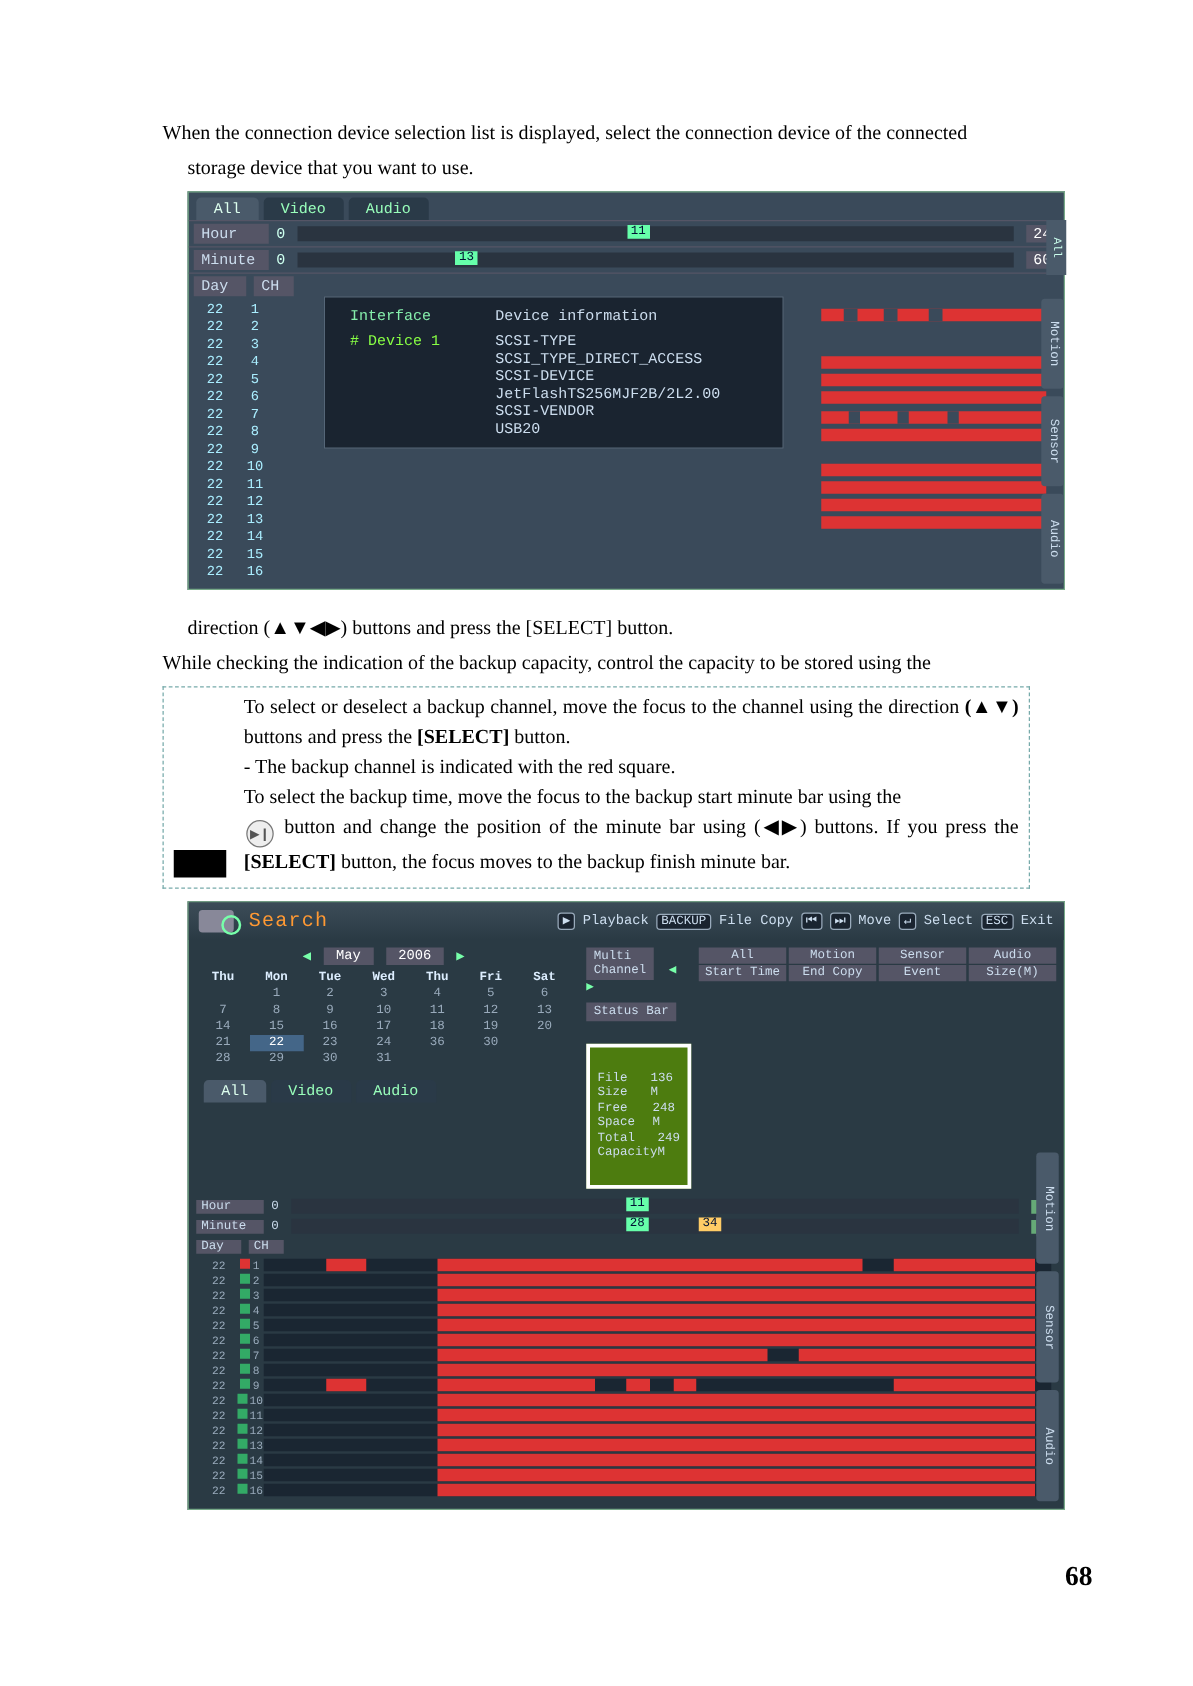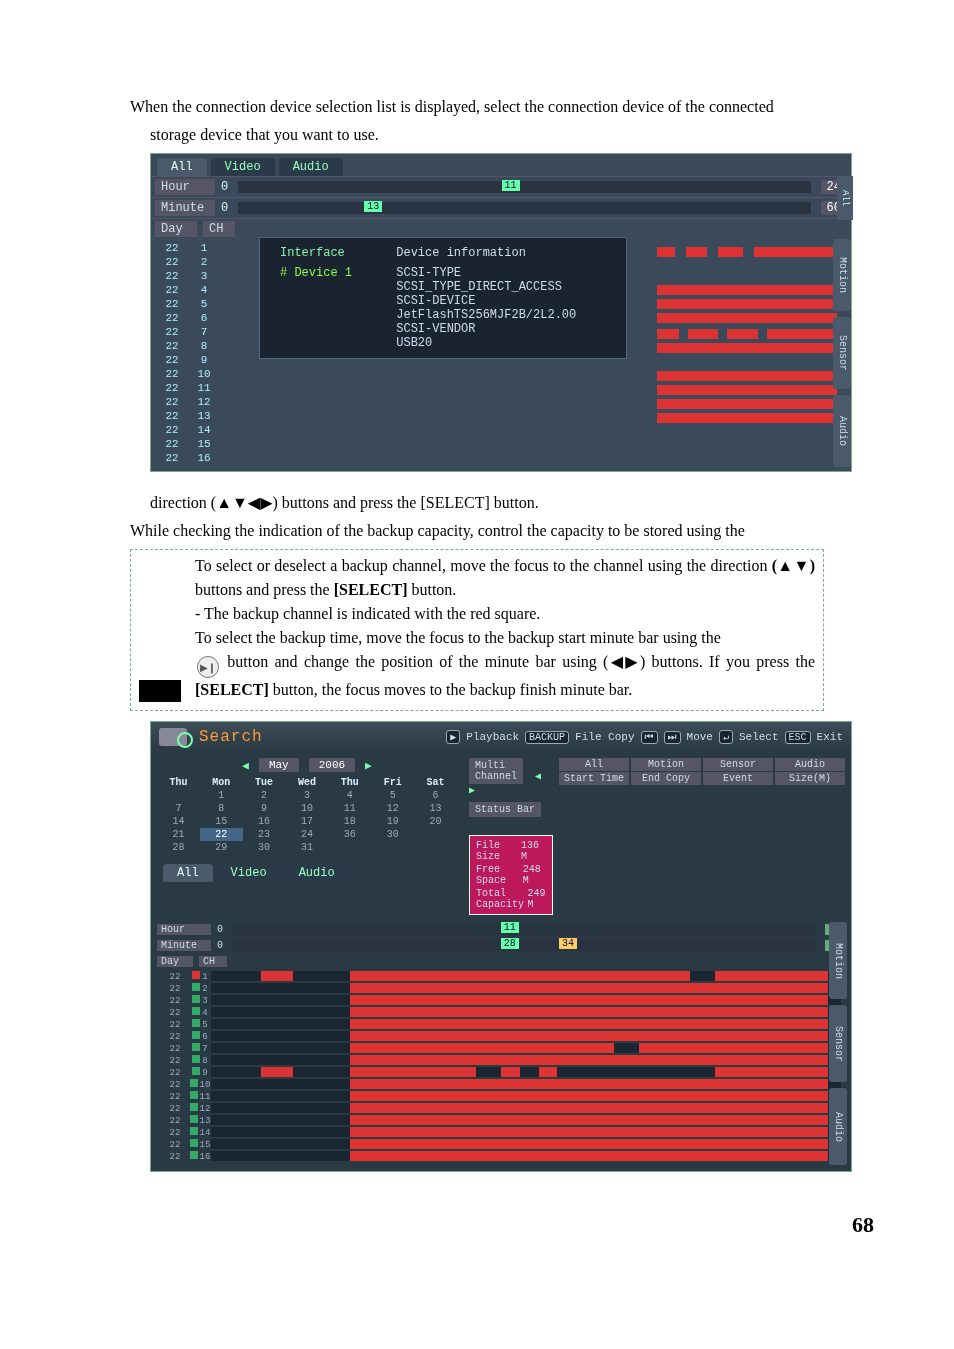--- a/index.html
+++ b/index.html
@@ -46,21 +46,21 @@
 .d2-body{display:flex}
 .cal{width:300px;padding:6px}
 .cal-head{display:flex;align-items:center;justify-content:center;gap:10px;margin-bottom:4px}
 .cal-head .navbtn{color:#7fa;cursor:default}
 .cal-head .mbox{background:#556;padding:1px 10px;color:#fff}
 .cal table{width:100%;border-collapse:collapse;font-size:10px;text-align:center;color:#9ab}
 .cal th{color:#def;padding:1px}
 .cal td{padding:1px}
 .cal td.on{background:#468;color:#fff}
 .info{flex:1;padding:6px;font-size:10px}
-.filetab{background:#be185d;border:1px solid #ffffff;padding:3px 6px;margin-top:18px}
+.filetab{background:#4d7c0f;border:3px solid #ffffff;padding:19px 6px;margin-top:18px}
 .filetab div{display:flex;justify-content:space-between;padding:1px 0}
 .righttabs{width:286px;padding:6px 6px 0 0}
 .rt-row{display:flex;gap:2px;font-size:10px}
 .rt-cell{flex:1;background:#556;text-align:center;padding:1px 0;color:#cde}
 .timearea{padding:0 6px 6px}
 .t-lbl{display:flex;align-items:center;gap:6px;height:16px;font-size:10px}
 .t-lbl .lab{width:46px;background:#556;padding:0 4px}
 .t-lbl .small{background:#6a7;color:#012;padding:0 4px;font-size:10px}
 .chart{display:flex;padding:2px 4px}
 .chart .c1{width:28px;font-size:9px;color:#9ab;text-align:center;line-height:12px}

